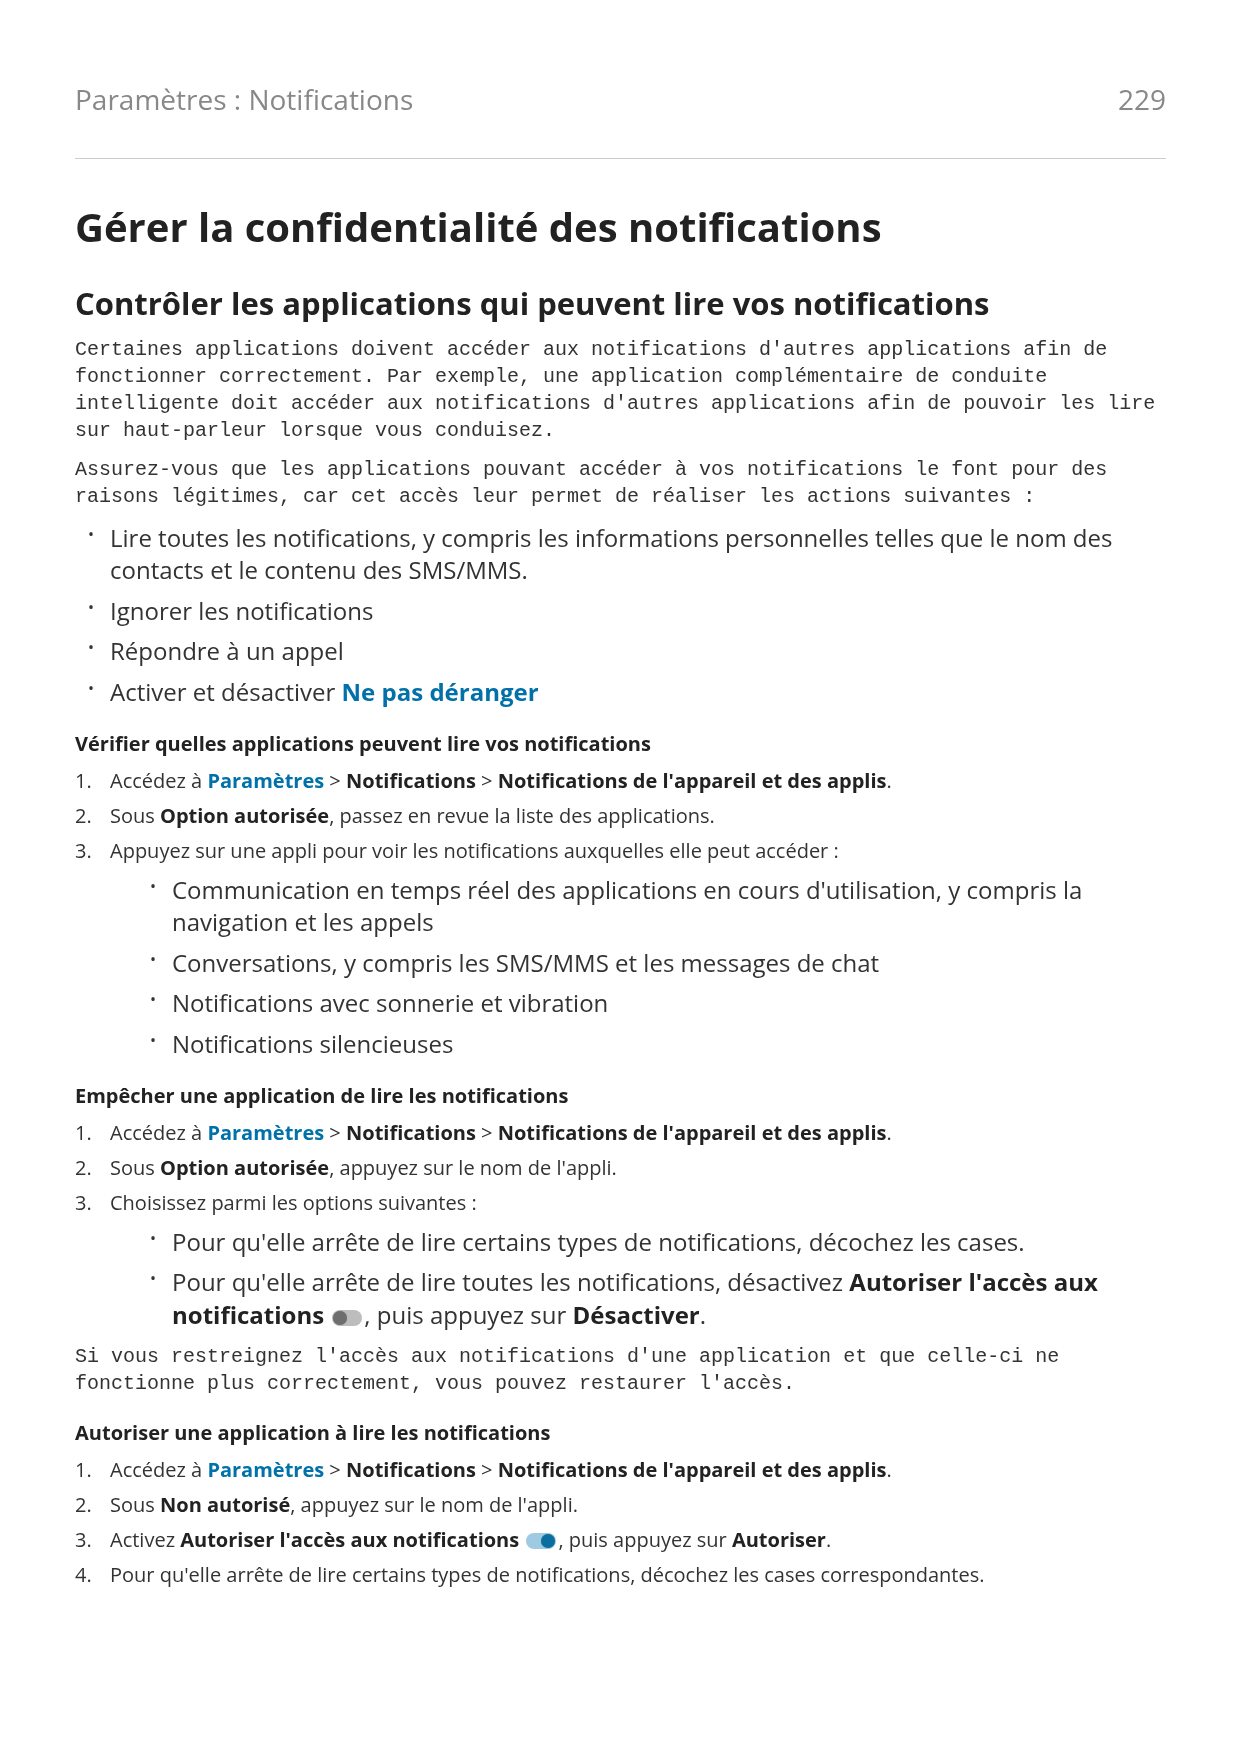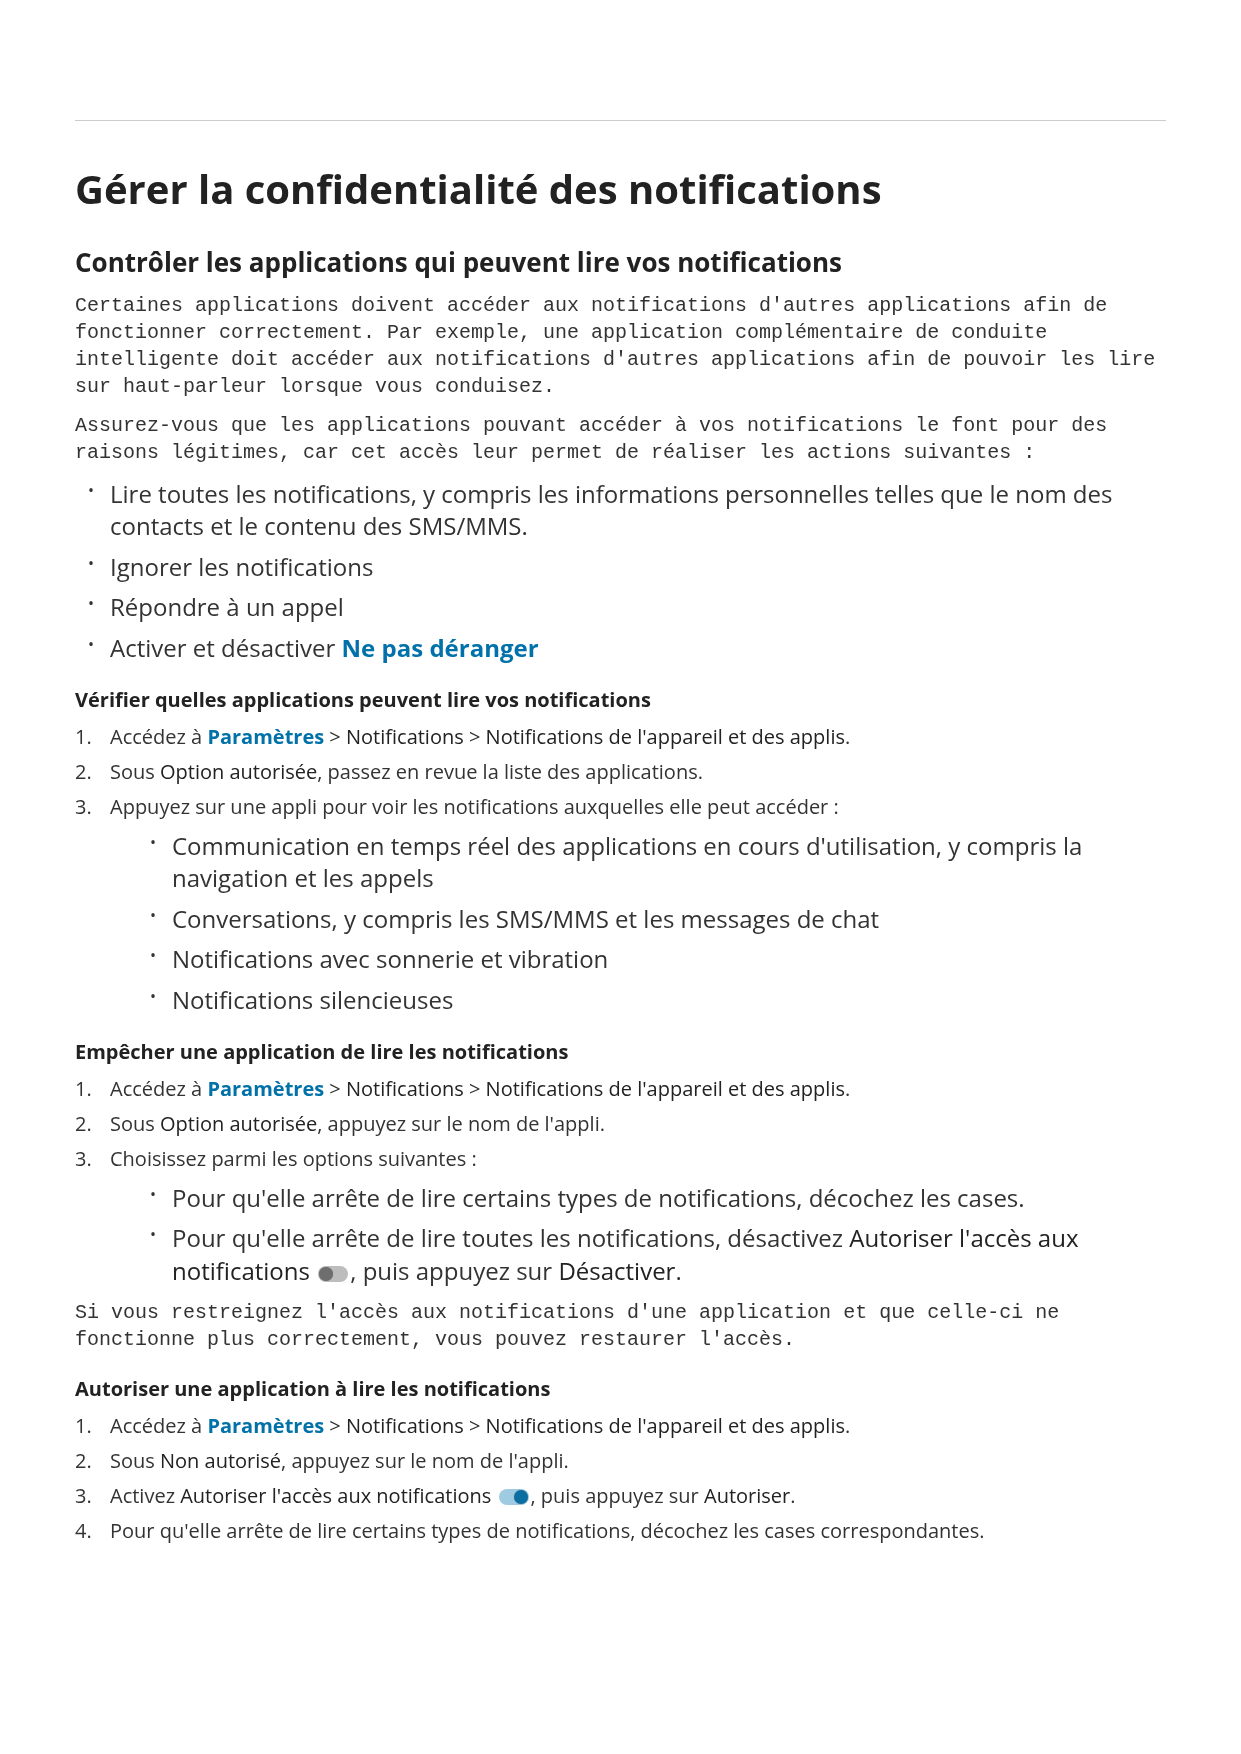--- a/index.html
+++ b/index.html
@@ -28,21 +28,21 @@
     border-top: 1.5px solid #ccc;
     margin: 40px 0 40px 0;
   }
   h1.page-title {
     font-size: 40px;
     font-weight: 700;
     color: #222;
     margin: 0 0 28px 0;
   }
   h2.section-title {
-    font-size: 26px;
+    font-size: 31px;
     font-weight: 700;
     color: #222;
     margin: 22px 0 10px 0;
   }
   p {
     font-size: 20px;
     line-height: 1.35;
     color: #333;
     margin: 12px 0;
     font-family: Liberation Mono, monospace;
@@ -98,21 +98,21 @@
     position: absolute;
     left: 0;
     top: 0;
     color: #333;
   }
   .link {
     color: #0071a9;
     font-weight: 700;
   }
   .strong {
-    font-weight: 400;
+    font-weight: 700;
     color: #222;
   }
   .toggle {
     display: inline-block;
     width: 30px;
     height: 16px;
     border-radius: 10px;
     position: relative;
     vertical-align: -2px;
     margin: 0 2px;
@@ -139,20 +139,24 @@
   .toggle.on::after {
     right: 1px;
     background: #0b6ea0;
   }
 </style>
 </head>
 <body>
 
 <div class="page">
 
+  <div class="header">
+    <span>Paramètres : Notifications</span>
+    <span>229</span>
+  </div>
 
   <hr class="rule">
 
   <h1 class="page-title">Gérer la confidentialité des notifications</h1>
 
   <h2 class="section-title">Contrôler les applications qui peuvent lire vos notifications</h2>
 
   <p>Certaines applications doivent accéder aux notifications d'autres applications afin de fonctionner correctement. Par exemple, une application complémentaire de conduite intelligente doit accéder aux notifications d'autres applications afin de pouvoir les lire sur haut-parleur lorsque vous conduisez.</p>
   <p>Assurez-vous que les applications pouvant accéder à vos notifications le font pour des raisons légitimes, car cet accès leur permet de réaliser les actions suivantes :</p>
 

